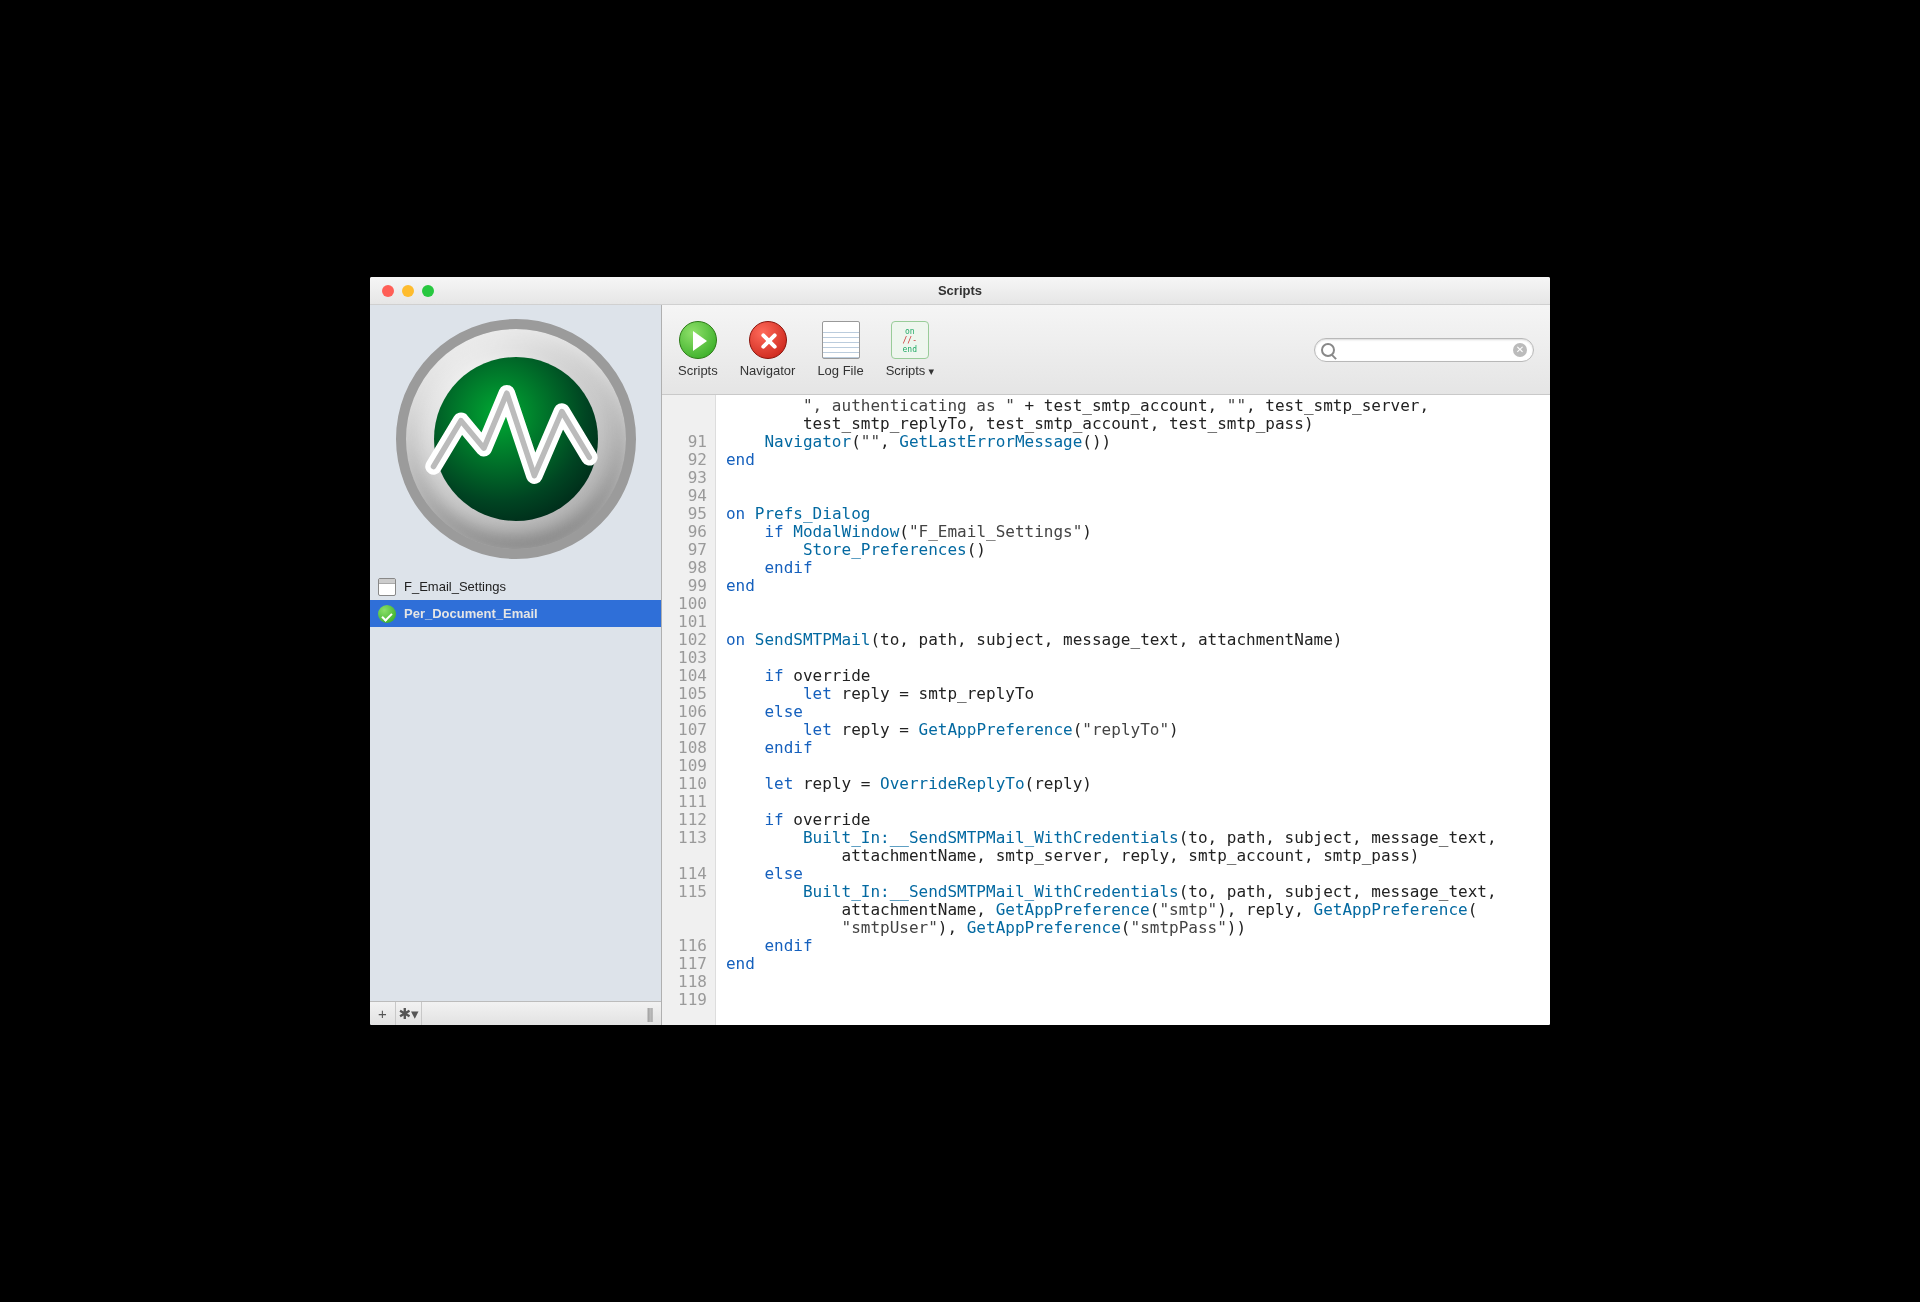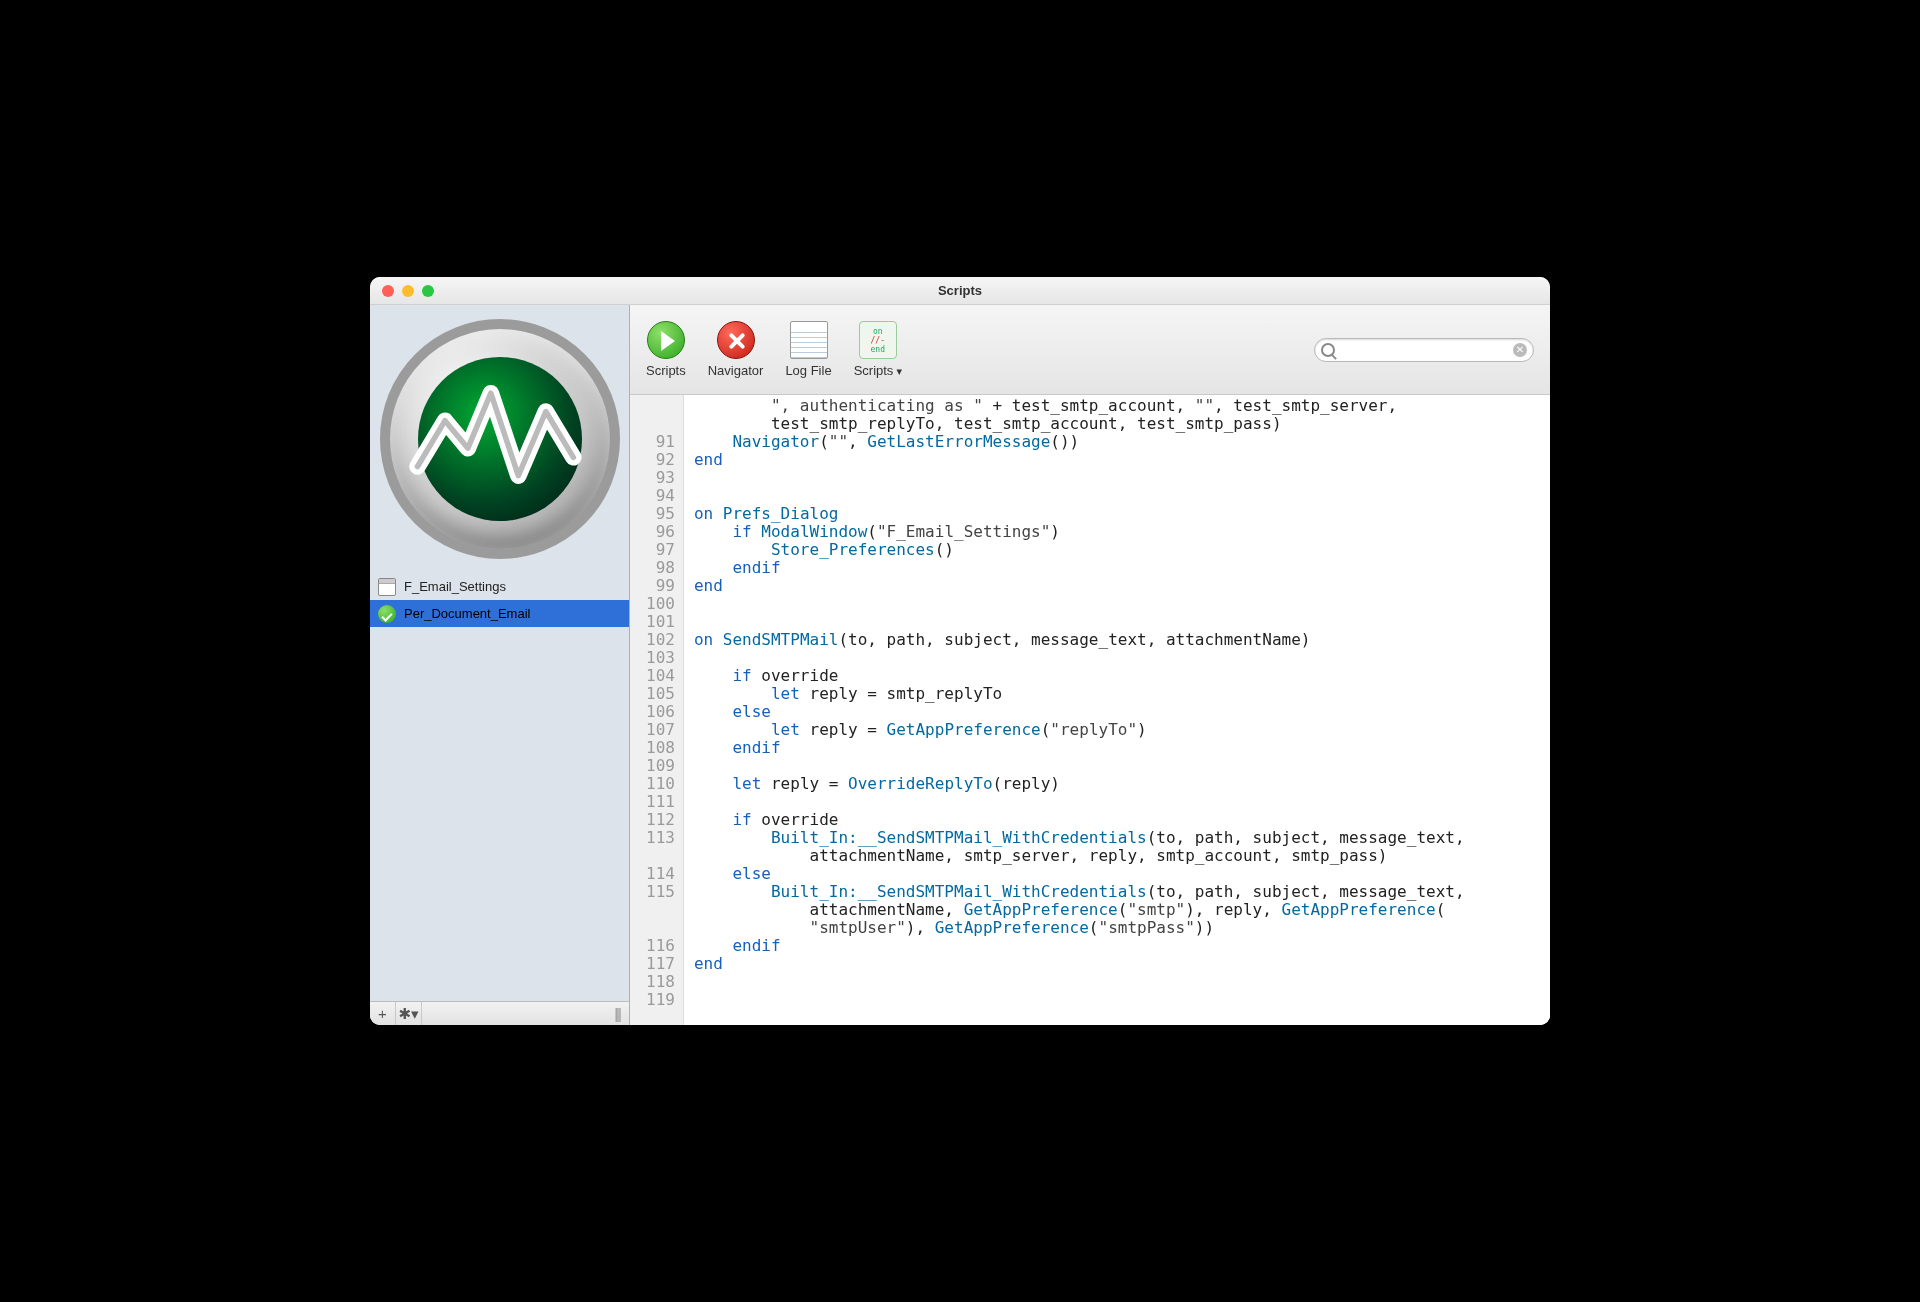--- a/index.html
+++ b/index.html
@@ -9,21 +9,21 @@
     height: 1302px;
     font-family: -apple-system, "Helvetica Neue", Arial, sans-serif;
     display: flex;
     align-items: center;
     justify-content: center;
   }
   .window {
     width: 1180px;
     height: 748px;
     background: #ececec;
-    border-radius: 10px;
+    border-radius: 2px;
     box-shadow: 0 20px 60px rgba(0,0,0,0.6);
     display: flex;
     flex-direction: column;
     overflow: hidden;
     position: relative;
   }
   .titlebar {
     height: 28px;
     background: linear-gradient(#f6f6f6, #e6e6e6);
     border-bottom: 1px solid #d0d0d0;
@@ -40,21 +40,21 @@
   .tl.green { background: #28c840; }
   .title {
     position: absolute; left: 0; right: 0; text-align: center;
     font-size: 13px; font-weight: 600; color: #333;
     pointer-events: none;
   }
   .body {
     flex: 1; display: flex; min-height: 0;
   }
   .sidebar {
-    width: 260px; background: #dde3ea; border-right: 1px solid #b0b0b0;
+    width: 292px; background: #dde3ea; border-right: 1px solid #b0b0b0;
     display: flex; flex-direction: column;
   }
   .logo-wrap {
     display: flex; justify-content: center; padding: 14px 0 8px;
   }
   .logo {
     width: 240px; height: 240px; border-radius: 50%;
     background: radial-gradient(circle at 35% 30%, #fafafa, #c7c7c7 55%, #8a8a8a 100%);
     border: 10px solid #9b9b9b;
     position: relative; overflow: hidden;
@@ -67,21 +67,21 @@
   .logo svg { position: absolute; inset: 0; }
   .list {
     flex: 1; overflow: auto; margin-top: 6px;
   }
   .list-item {
     display: flex; align-items: center; height: 27px;
     padding: 0 8px; gap: 8px; font-size: 13px;
     color: #222;
   }
   .list-item.selected {
-    background: #2f6fd8; color: #000000; font-weight: 400; text-align: right;
+    background: #2f6fd8; color: #e5e5e5; font-weight: 700; text-align: right;
   }
   .item-icon { width: 18px; height: 18px; flex-shrink: 0; }
   .window-icon {
     background: linear-gradient(#fff,#fff); border: 1px solid #888; border-radius: 2px;
     position: relative;
   }
   .window-icon::before {
     content: ""; position: absolute; top: 0; left: 0; right: 0; height: 4px;
     background: #ccc; border-bottom: 1px solid #aaa;
   }

